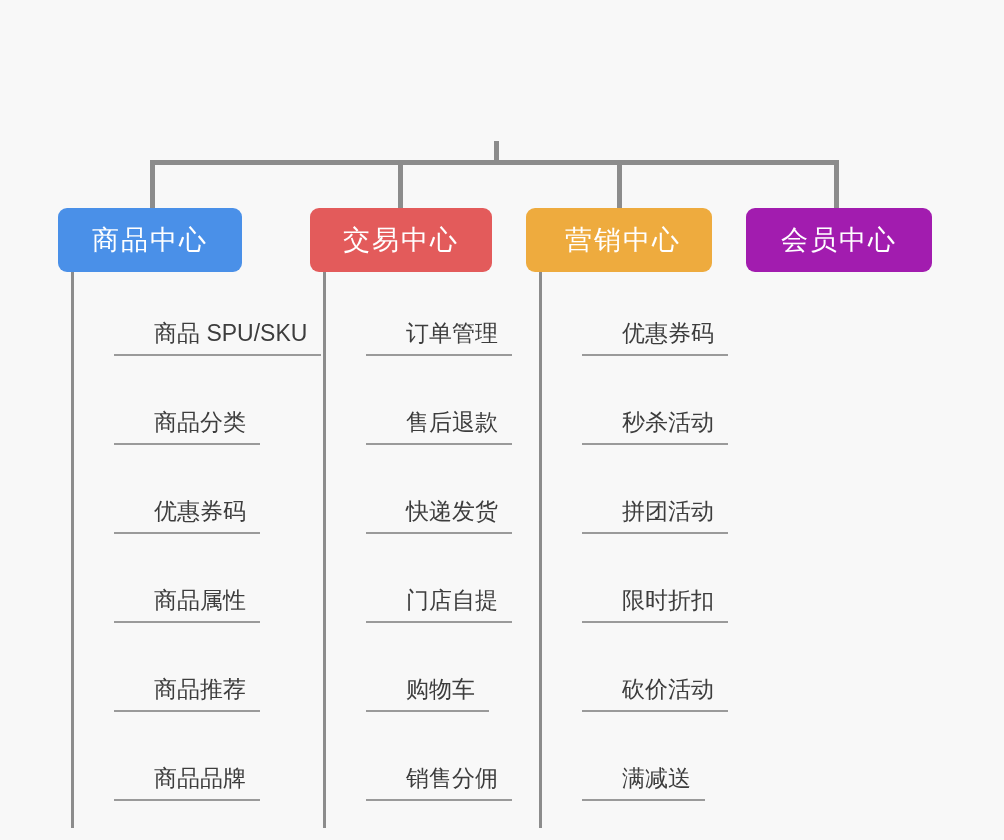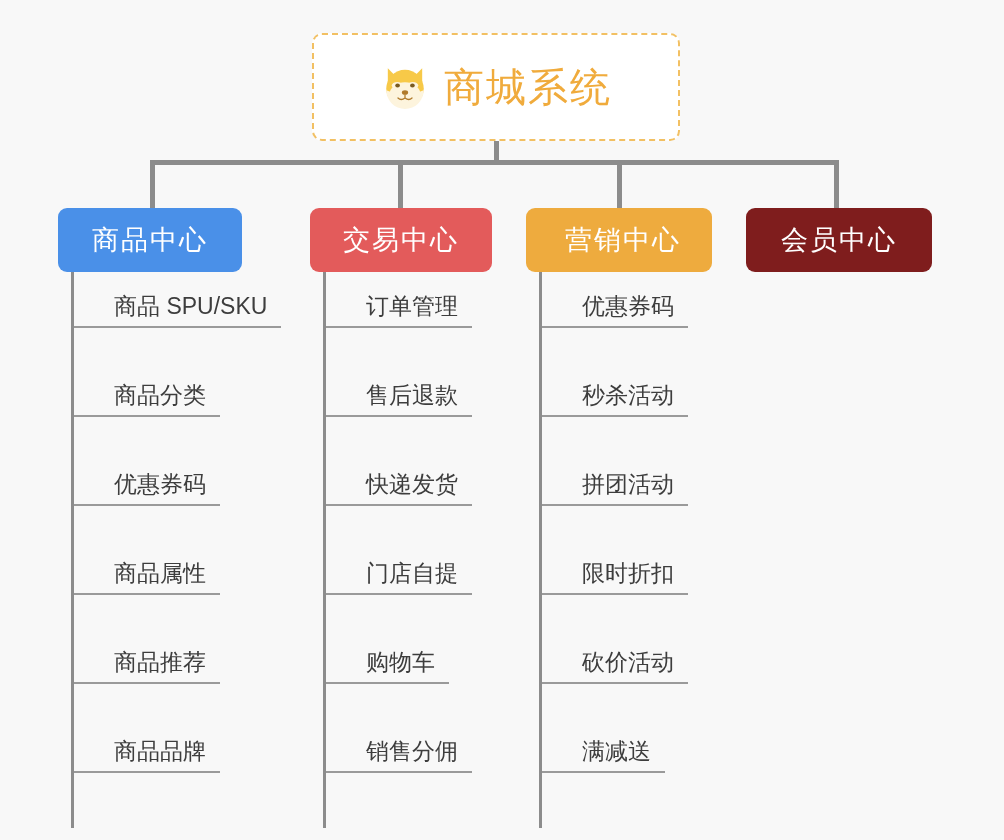--- a/index.html
+++ b/index.html
@@ -92,53 +92,38 @@
     position: relative;
     margin-left: 13px;
     border-left: 3px solid #8c8c8c;
     padding-top: 22px;
   }
   .leaf {
     height: 89px;
     box-sizing: border-box;
     position: relative;
     display: flex;
-    align-items: flex-start;
+    align-items: center;
+    padding-left: 40px;
   }
   .leaf-label {
     font-size: 23px;
     color: #3d3d3d;
     white-space: nowrap;
     padding: 0 14px 7px 40px;
     border-bottom: 2px solid #9a9a9a;
     line-height: 1.1;
     display: inline-block;
   }
 </style>
 </head>
 <body style="background: rgb(248, 248, 248);">
 
 <div id="canvas">
 
-  <div id="root-node" style="border-color: rgb(242, 192, 99); background: rgb(255, 255, 255);">
-    <svg class="shiba" viewBox="0 0 64 64" aria-hidden="true">
-      <path d="M10 8 L10 26 L22 20 Z" fill="#f7c948"></path>
-      <path d="M54 8 L54 26 L42 20 Z" fill="#f7c948"></path>
-      <circle cx="32" cy="34" r="24" fill="#f7c948"></circle>
-      <path d="M8 36 a24 24 0 0 0 48 0 q-24 10 -48 0 Z" fill="#fdf4dd"></path>
-      <ellipse cx="32" cy="42" rx="20" ry="16" fill="#fdf4dd"></ellipse>
-      <ellipse cx="22" cy="30" rx="7" ry="4.5" fill="#fdf4dd"></ellipse>
-      <ellipse cx="42" cy="30" rx="7" ry="4.5" fill="#fdf4dd"></ellipse>
-      <ellipse cx="22.5" cy="30" rx="3" ry="2.6" fill="#7a5b20"></ellipse>
-      <ellipse cx="41.5" cy="30" rx="3" ry="2.6" fill="#7a5b20"></ellipse>
-      <ellipse cx="32" cy="39" rx="4" ry="3" fill="#b07a2a"></ellipse>
-      <path d="M32 42 L32 46 M32 46 q-5 4 -9 0 M32 46 q5 4 9 0" stroke="#b07a2a" stroke-width="1.6" fill="none" stroke-linecap="round"></path>
-    </svg>
-    <span id="root-title" style="color: rgb(240, 171, 60);">商城系统</span>
-  </div>
 
   <div class="conn" id="stem-root" style="background: rgb(140, 140, 140);"></div>
   <div class="conn" id="bus-h" style="background: rgb(140, 140, 140);"></div>
   <div class="conn drop" style="left: 150px; background: rgb(140, 140, 140);"></div>
   <div class="conn drop" style="left: 398px; background: rgb(140, 140, 140);"></div>
   <div class="conn drop" style="left: 617px; background: rgb(140, 140, 140);"></div>
   <div class="conn drop" style="left: 834px; background: rgb(140, 140, 140);"></div>
 
   <div class="branch" id="branch-0" style="left: 58px; width: 184px;">
     <div class="branch-header" style="background: rgb(74, 144, 232);">
@@ -212,18 +197,18 @@
       <div class="leaf">
           <span class="leaf-label">砍价活动</span>
         </div>
       <div class="leaf">
           <span class="leaf-label">满减送</span>
         </div>
     </div>
   </div>
 
   <div class="branch" id="branch-3" style="left: 746px; width: 186px;">
-    <div class="branch-header" style="background: #7f1d1d; align-items: center;">
+    <div class="branch-header" style="background: #a21caf; align-items: center;">
       <span>会员中心</span>
     </div>
   </div>
 
 </div>
 
 </body></html>

